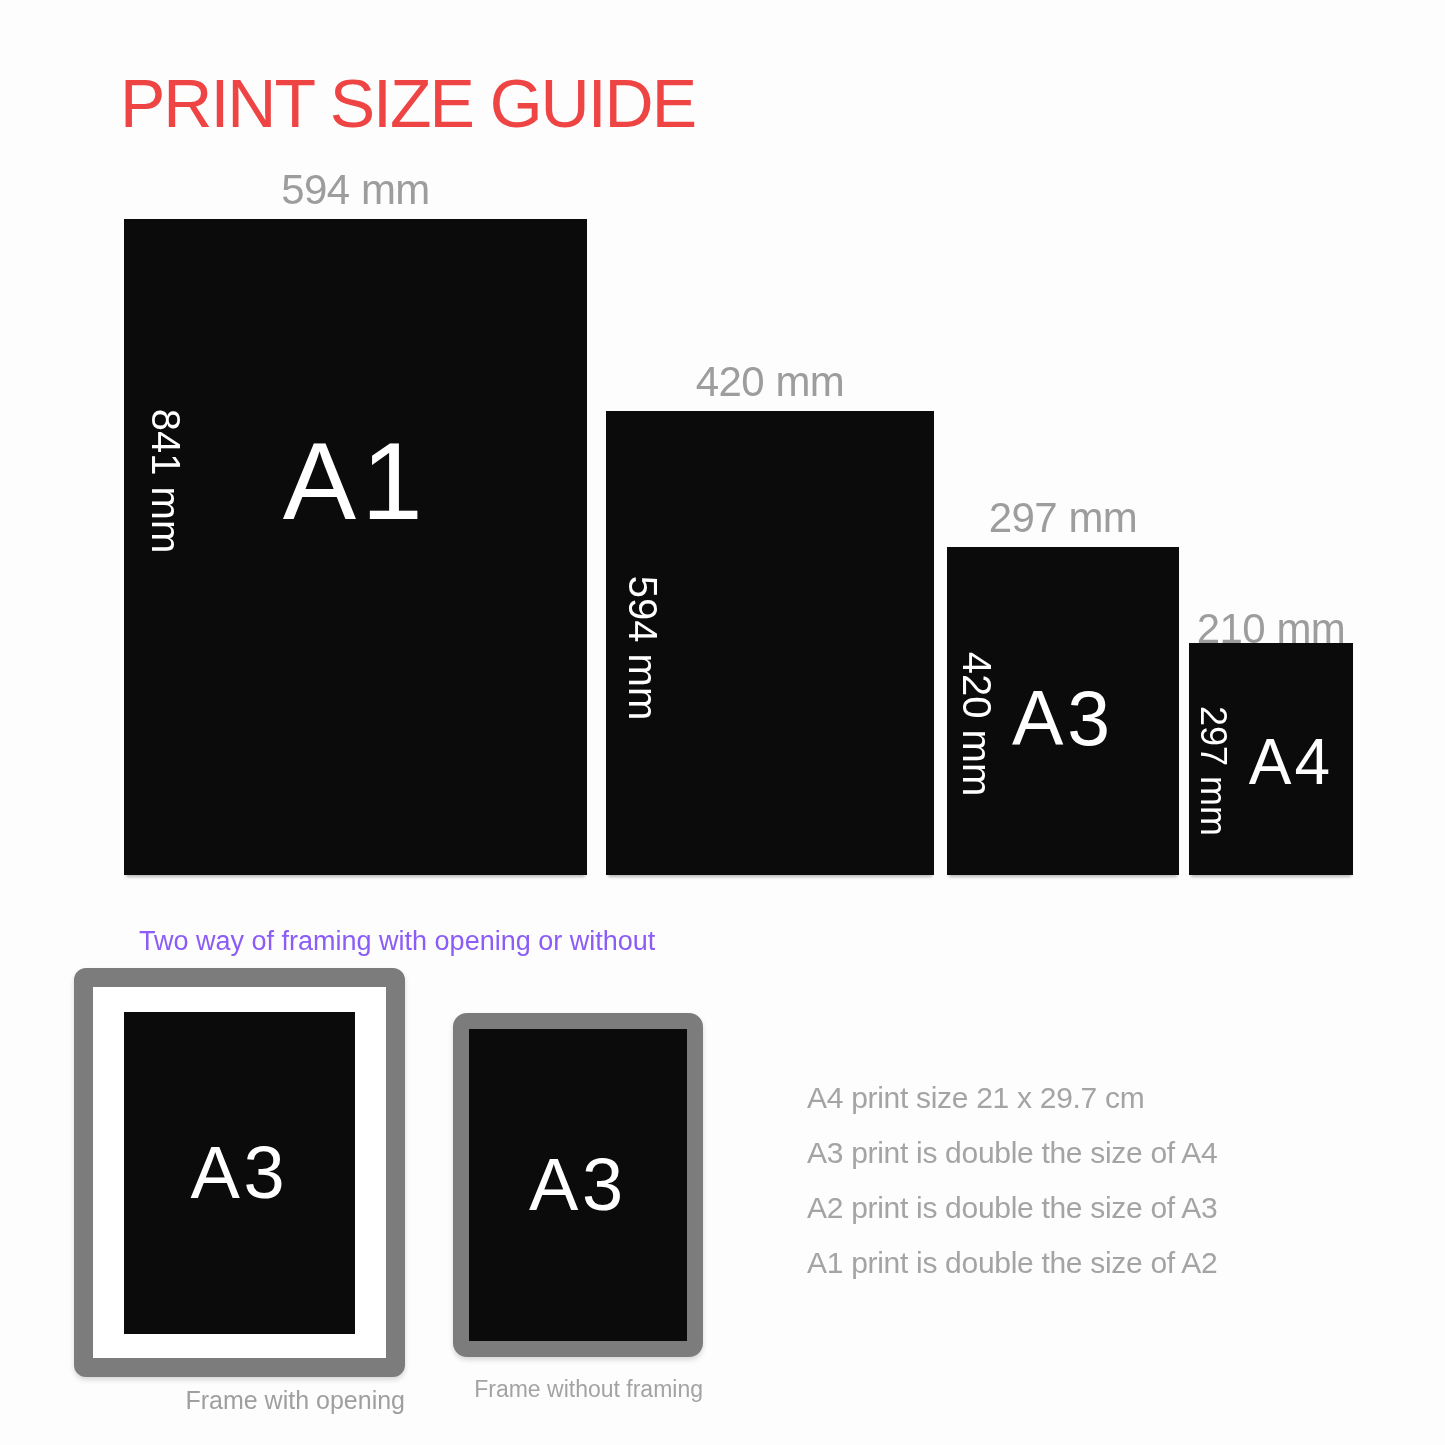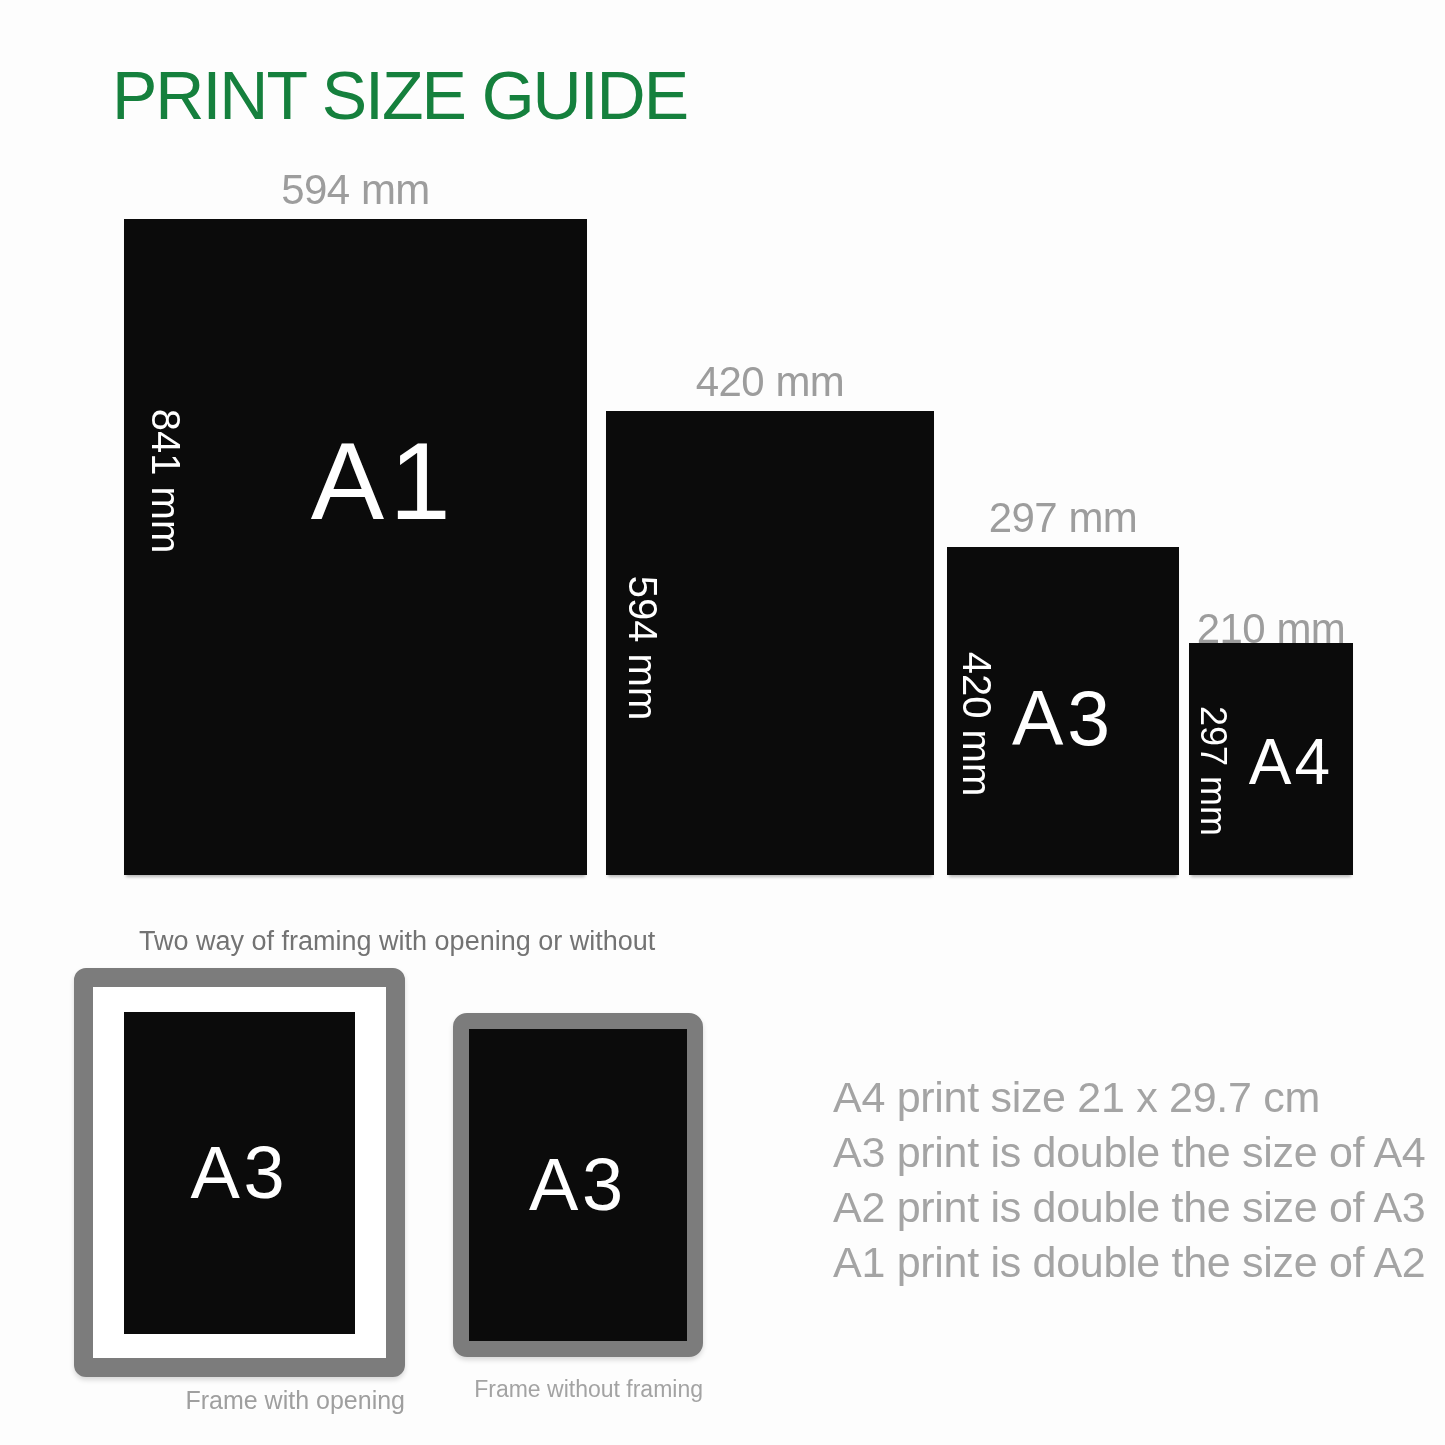--- a/index.html
+++ b/index.html
@@ -14,25 +14,25 @@
     background: #fdfdfd;
     overflow: hidden;
     font-family: "Liberation Sans", sans-serif;
   }
 
   
   .page-title {
     position: absolute;
     left: 112px;
     top: 56px;
-    margin: 0;
+    margin: 8px;
     font-size: 68px;
     font-weight: 400;
     letter-spacing: -2px;
-    color: #15803d;
+    color: #ef4444;
     white-space: nowrap;
   }
 
   
   .wlabel {
     position: absolute;
     text-align: center;
     font-size: 42px;
     color: #9d9d9d;
     letter-spacing: -0.5px;
@@ -58,21 +58,21 @@
     position: absolute;
     left: 0;
     width: 100%;
     text-align: center;
     color: #ffffff;
     letter-spacing: 0.05em;
     transform: translateY(-50%);
     line-height: 1;
     white-space: nowrap;
   }
-  .p-a1 .biglabel { top: 40%;  font-size: 110px; padding-left: 28px; }
+  .p-a1 .biglabel { top: 40%;  font-size: 110px; }
   .p-a2 .biglabel { top: 50%;  font-size: 87px; }
   .p-a3 .biglabel { top: 52%;  font-size: 77px; }
   .p-a4 .biglabel { top: 51.5%; font-size: 64px; margin-left: 20px; }
 
   .vlabel {
     position: absolute;
     writing-mode: vertical-rl;
     text-orientation: mixed;
     color: #ffffff;
     transform: translateY(-50%);
@@ -83,21 +83,21 @@
   .p-a2 .vlabel { left: 17px; top: 51%; font-size: 40px; }
   .p-a3 .vlabel { left: 10px; top: 54%; font-size: 40px; }
   .p-a4 .vlabel { left: 6px;  top: 55%; font-size: 36px; }
 
   
   .framing-heading {
     position: absolute;
     left: 139px;
     top: 926px;
     font-size: 27px;
-    color: #737373;
+    color: #8b5cf6;
     white-space: nowrap;
   }
 
   .frame1 {
     position: absolute;
     left: 74px;
     top: 968px;
     width: 331px;
     height: 409px;
     box-sizing: border-box;
@@ -146,23 +146,23 @@
     text-align: right;
     color: #9f9f9f;
     white-space: nowrap;
   }
   .cap-1 { left: 74px;  top: 1386px; width: 331px; font-size: 25px; }
   .cap-2 { left: 453px; top: 1376px; width: 250px; font-size: 23px; color: #a3a3a3; }
 
   
   .notes {
     position: absolute;
-    left: 833px;
+    left: 807px;
     top: 1070px;
-    font-size: 43px;
+    font-size: 30px;
     line-height: 55px;
     letter-spacing: -0.3px;
     color: #a4a4a4;
     white-space: nowrap;
   }
 </style>
 </head>
 <body>
 
 <div class="canvas">

